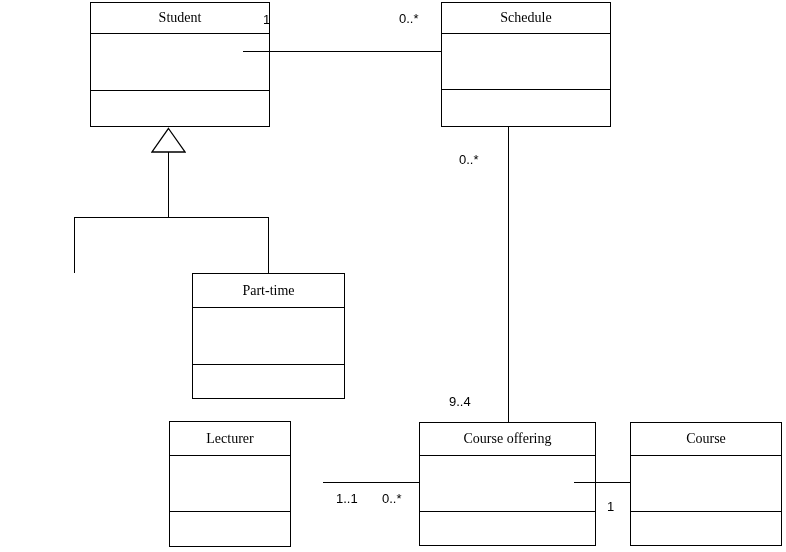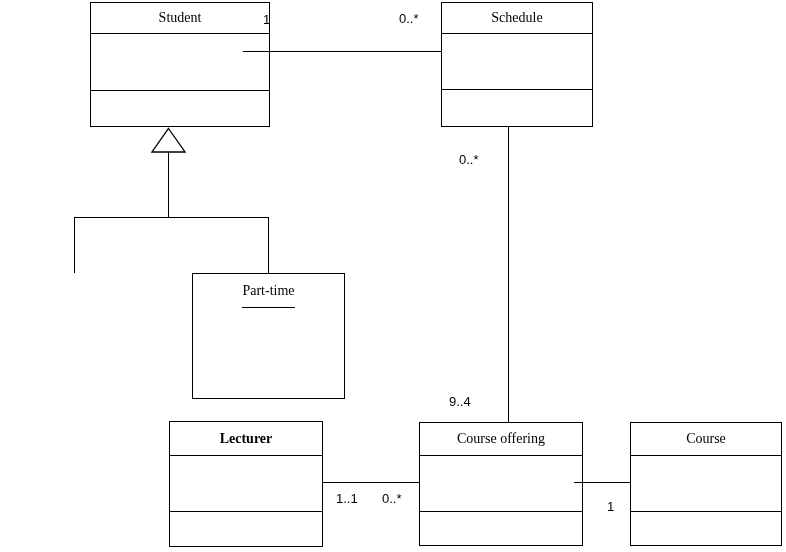--- a/index.html
+++ b/index.html
@@ -33,37 +33,37 @@
     line-height: 1;
   }
   .uml-class .attrs { border-bottom: 1px solid var(--line, #000); }
   .uml-class .ops { flex: 1; }
 
   
   #box-student         { left: 90px;  top: 2px;   width: 180px; height: 125px; }
   #box-student .title  { height: 31px; }
   #box-student .attrs  { height: 57px; }
 
-  #box-schedule        { left: 441px; top: 2px;   width: 152px; height: 125px; }
+  #box-schedule        { left: 441px; top: 2px;   width: 170px; height: 125px; }
   #box-schedule .title { height: 31px; }
   #box-schedule .attrs { height: 56px; }
 
   #box-full-time        { left: 2px;   top: 273px; width: 151px; height: 126px; }
   #box-full-time .title { height: 34px; }
   #box-full-time .attrs { height: 57px; }
 
-  #box-part-time        { left: 192px; top: 273px; width: 153px; height: 126px; align-items: center; }
+  #box-part-time        { left: 192px; top: 273px; width: 153px; height: 126px; }
   #box-part-time .title { height: 34px; }
   #box-part-time .attrs { height: 57px; }
 
-  #box-lecturer        { left: 169px; top: 421px; width: 154px; height: 126px; font-weight: bold; }
+  #box-lecturer        { left: 169px; top: 421px; width: 122px; height: 126px; }
   #box-lecturer .title { height: 34px; }
   #box-lecturer .attrs { height: 56px; }
 
-  #box-course-offering        { left: 419px; top: 422px; width: 164px; height: 124px; }
+  #box-course-offering        { left: 419px; top: 422px; width: 177px; height: 124px; }
   #box-course-offering .title { height: 33px; }
   #box-course-offering .attrs { height: 56px; }
 
   #box-course        { left: 630px; top: 422px; width: 152px; height: 124px; }
   #box-course .title { height: 33px; }
   #box-course .attrs { height: 56px; }
 
   
   .edge { position: absolute; background: var(--line, #000); }
   #edge-student-schedule        { left: 243px; top: 51px;  width: 198px; height: 1px; }

